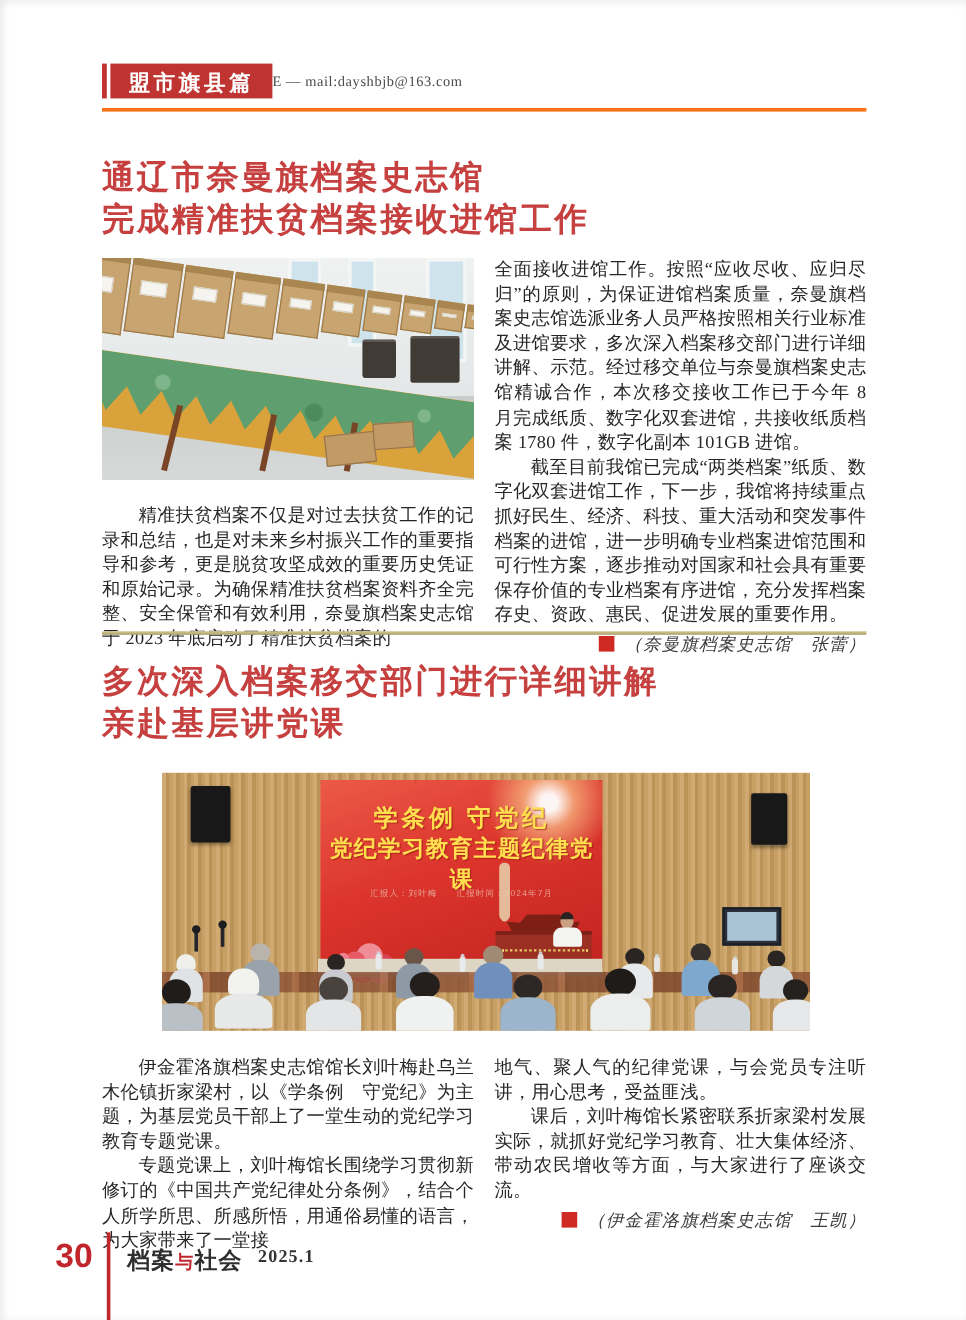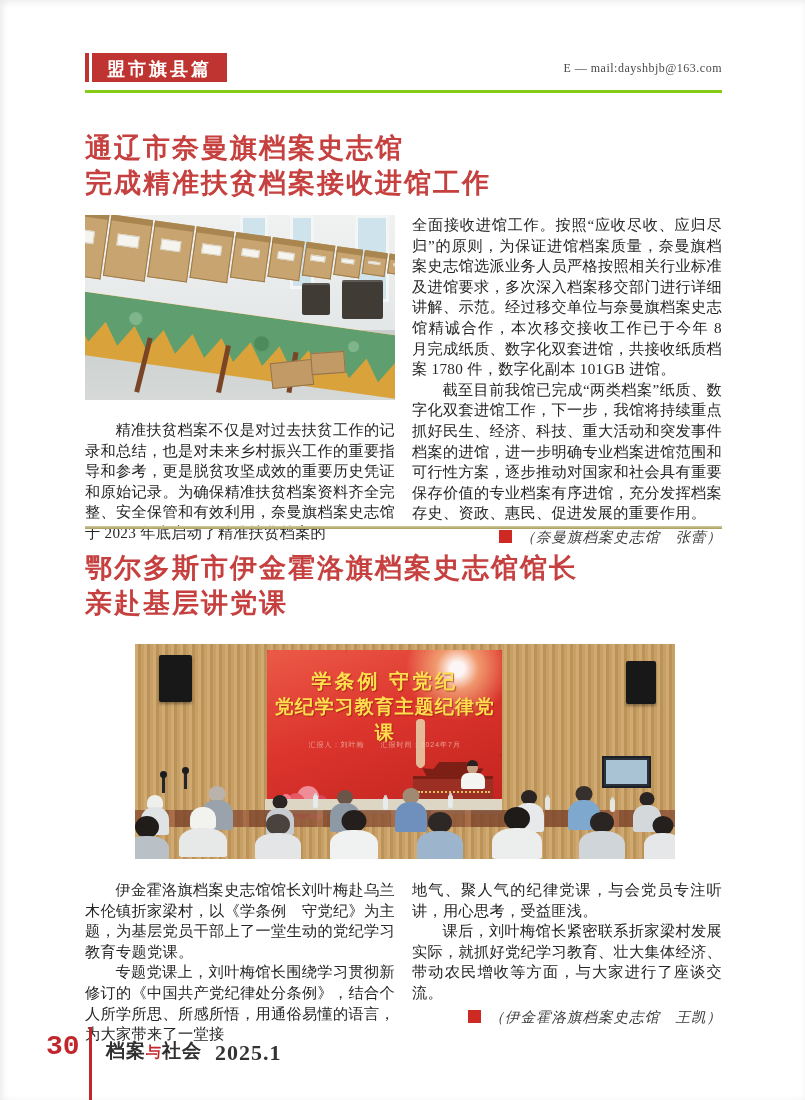--- a/index.html
+++ b/index.html
@@ -7,22 +7,22 @@
   .page {
     position:relative; width:805px; height:1100px; margin:0 auto;
     background:#ffffff; overflow:hidden;
     font-family:"Liberation Serif","DejaVu Serif",serif;
     color:#262626;
     box-shadow: inset 4px 0 6px rgba(0,0,0,0.05), inset 0 4px 6px rgba(0,0,0,0.04);
   }
   
   .header {
     position:absolute; left:85px; right:83px; top:53px; height:40px;
-    border-bottom:3px solid #84cc16;
-    display:flex; justify-content:space-between; align-items:flex-start;
+    border-bottom:3px solid #f97316;
+    display:flex; align-items:flex-start;
   }
   .badge-wrap { display:flex; align-items:stretch; height:29px; }
   .badge-accent { width:4px; background:#bf3430; margin-right:3px; }
   .badge {
     background:#bf3430; color:#ffffff; padding:3px 15px 0 15px;
     font-family:"Liberation Sans","DejaVu Sans",sans-serif;
     font-weight:bold; font-size:18px; letter-spacing:3px; line-height:26px;
   }
   .email { font-size:12px; color:#4a4a4a; padding-top:8px; letter-spacing:0.5px; }
 
@@ -133,33 +133,33 @@
   .person .body { position:absolute; left:50%; transform:translateX(-50%); border-radius:45% 45% 8% 8%; }
   .bottle { position:absolute; width:5px; height:13px; background:#e9eef0; border-radius:2px;
     box-shadow:0 -3px 0 -1px #cfd8dc; opacity:.9; }
   .p2-mic { position:absolute; width:3px; height:16px; background:#24262b; }
   .p2-mic::after { content:""; position:absolute; top:-6px; left:-2px; width:7px; height:7px;
     border-radius:50%; background:#1a1c20; }
 
   
   .footer-num {
     position:absolute; left:46px; top:1031px; color:#c0262b;
-    font-size:28px; font-weight:bold; font-family:Liberation Mono, monospace;
+    font-size:28px; font-weight:bold; font-family:Liberation Sans, sans-serif;
   }
   .footer-line { position:absolute; left:89px; top:1027px; bottom:0; width:3px; background:#c0262b; }
   .footer-logo {
     position:absolute; left:106px; top:1038px;
     font-family:"Liberation Sans","DejaVu Sans",sans-serif;
     font-weight:bold; font-size:19px; color:#2f2f2f; letter-spacing:1px;
   }
   .footer-logo .amp { color:#c0262b; font-size:15px; }
   .footer-issue {
     position:absolute; left:215px; top:1040px;
     font-family:"Liberation Serif","DejaVu Serif",serif;
-    font-weight:bold; font-size:22px; color:#333; letter-spacing:1px;
+    font-weight:bold; font-size:15px; color:#333; letter-spacing:1px;
   }
 </style>
 </head>
 <body>
 
 <div class="page">
 
   <div class="header">
     <div class="badge-wrap">
       <div class="badge-accent"></div>
@@ -231,21 +231,21 @@
       <p class="body-p indent">截至目前我馆已完成“两类档案”纸质、数字化双套进馆工作，下一步，我馆将持续重点抓好民生、经济、科技、重大活动和突发事件档案的进馆，进一步明确专业档案进馆范围和可行性方案，逐步推动对国家和社会具有重要保存价值的专业档案有序进馆，充分发挥档案存史、资政、惠民、促进发展的重要作用。</p>
       <div class="attrib">
         <span class="sq"></span><span>（奈曼旗档案史志馆　张蕾）</span>
       </div>
     </div>
   </div>
 
   <div class="separator"></div>
 
   <div id="title2">
-    <div class="a-title">鄂尔多斯市伊金霍洛旗档案史志馆馆长</div>
+    <div class="a-title">多次深入档案移交部门进行详细讲解</div>
     <div class="a-title">亲赴基层讲党课</div>
   </div>
 
   <div class="photo2">
     <div class="p2-speakerbox" style="left:4.5%;top:5%;width:6%;height:22%;"></div>
     <div class="p2-speakerbox" style="right:3.5%;top:8%;width:5.5%;height:20%;"></div>
     <div class="p2-screen">
       <div class="p2-line p2-line1">学条例  守党纪</div>
       <div class="p2-line p2-line2">党纪学习教育主题纪律党课</div>
       <div class="p2-caption">汇报人：刘叶梅　　汇报时间：2024年7月</div>

